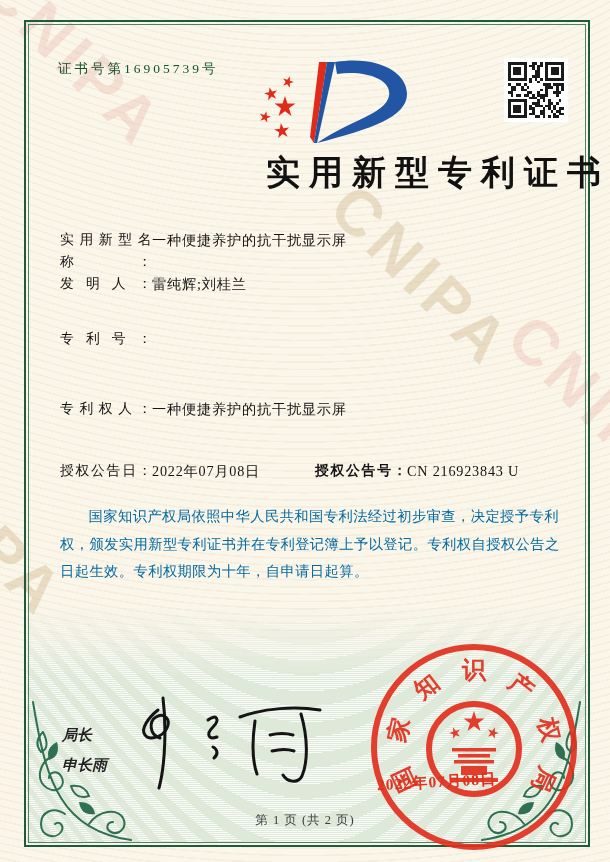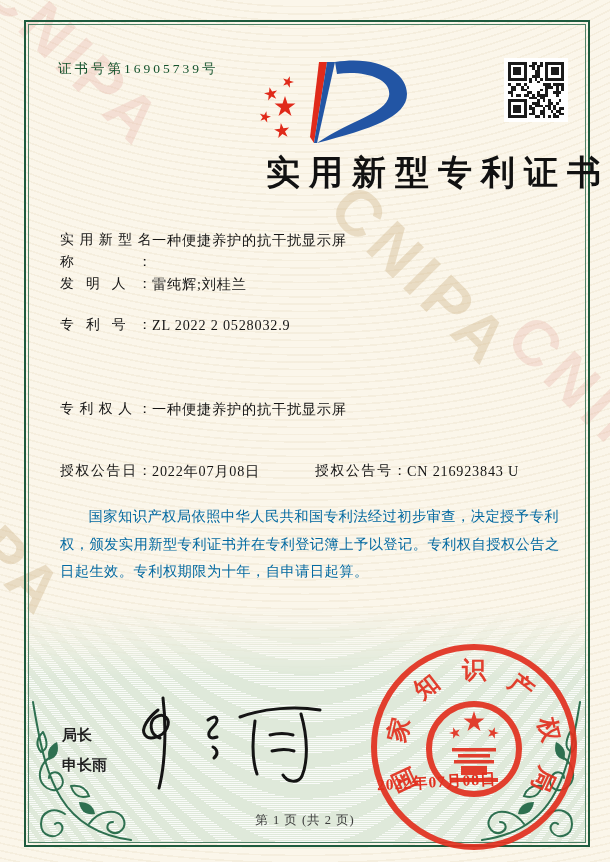--- a/index.html
+++ b/index.html
@@ -59,33 +59,33 @@
     position:absolute;left:60px;right:44px;display:flex;align-items:flex-start;
     font-size:14.2px;line-height:22px;color:#141414;
   }
   .flabel{
     flex:0 0 92px;width:92px;display:inline-block;
     text-align:justify;text-align-last:justify;font-size:13.8px;
     letter-spacing:0.5px;
   }
   .fvalue{flex:1;letter-spacing:0.8px;}
   .pair2{position:absolute;left:255px;top:0;display:flex;width:300px;}
-  .pair2 .flabel{flex:0 0 92px;}
+  .pair2 .flabel{flex:0 0 92px;font-weight:bold;}
   
   .paras{
     position:absolute;left:60px;right:44px;top:503px;
     font-size:14.3px;line-height:27.5px;color:#0369a1;
     letter-spacing:0.4px;
   }
   .paras p{margin:0;text-indent:2em;}
   
   .signer{
     position:absolute;left:62px;top:720px;
     font-family:"Liberation Sans","DejaVu Sans",sans-serif;
-    font-size:15px;color:#222;line-height:30px;font-weight:600;
+    font-size:15px;color:#222;line-height:30px;font-weight:600;font-style:italic;
   }
   .signature-svg{position:absolute;left:118px;top:690px;}
   
   .seal{position:absolute;left:363px;top:636px;width:222px;height:222px;}
   .seal-date{
     position:absolute;left:377px;top:771px;width:160px;
     font-size:15.5px;font-weight:700;color:#e2301f;letter-spacing:1px;
     transform:rotate(-3deg);white-space:nowrap;
   }
   
@@ -385,23 +385,22 @@
   <div class="title">实用新型专利证书</div>
 
   <div class="field-row" style="top:229px">
     <span class="flabel">实用新型名称：</span>
     <span class="fvalue">一种便捷养护的抗干扰显示屏</span>
   </div>
   <div class="field-row" style="top:273px">
     <span class="flabel">发明人：</span>
     <span class="fvalue">雷纯辉;刘桂兰</span>
   </div>
-  <div class="field-row" style="top:314px">
+  <div class="field-row" style="top:328px">
     <span class="flabel">专利号：</span>
-    <span class="fvalue">ZL 2022 2 0528032.9</span>
   </div>
   <div class="field-row" style="top:398px">
     <span class="flabel">专利权人：</span>
     <span class="fvalue">一种便捷养护的抗干扰显示屏</span>
   </div>
   <div class="field-row" style="top:460px">
     <span class="flabel">授权公告日：</span>
     <span class="fvalue">2022年07月08日</span>
     <span class="pair2">
       <span class="flabel">授权公告号：</span>

